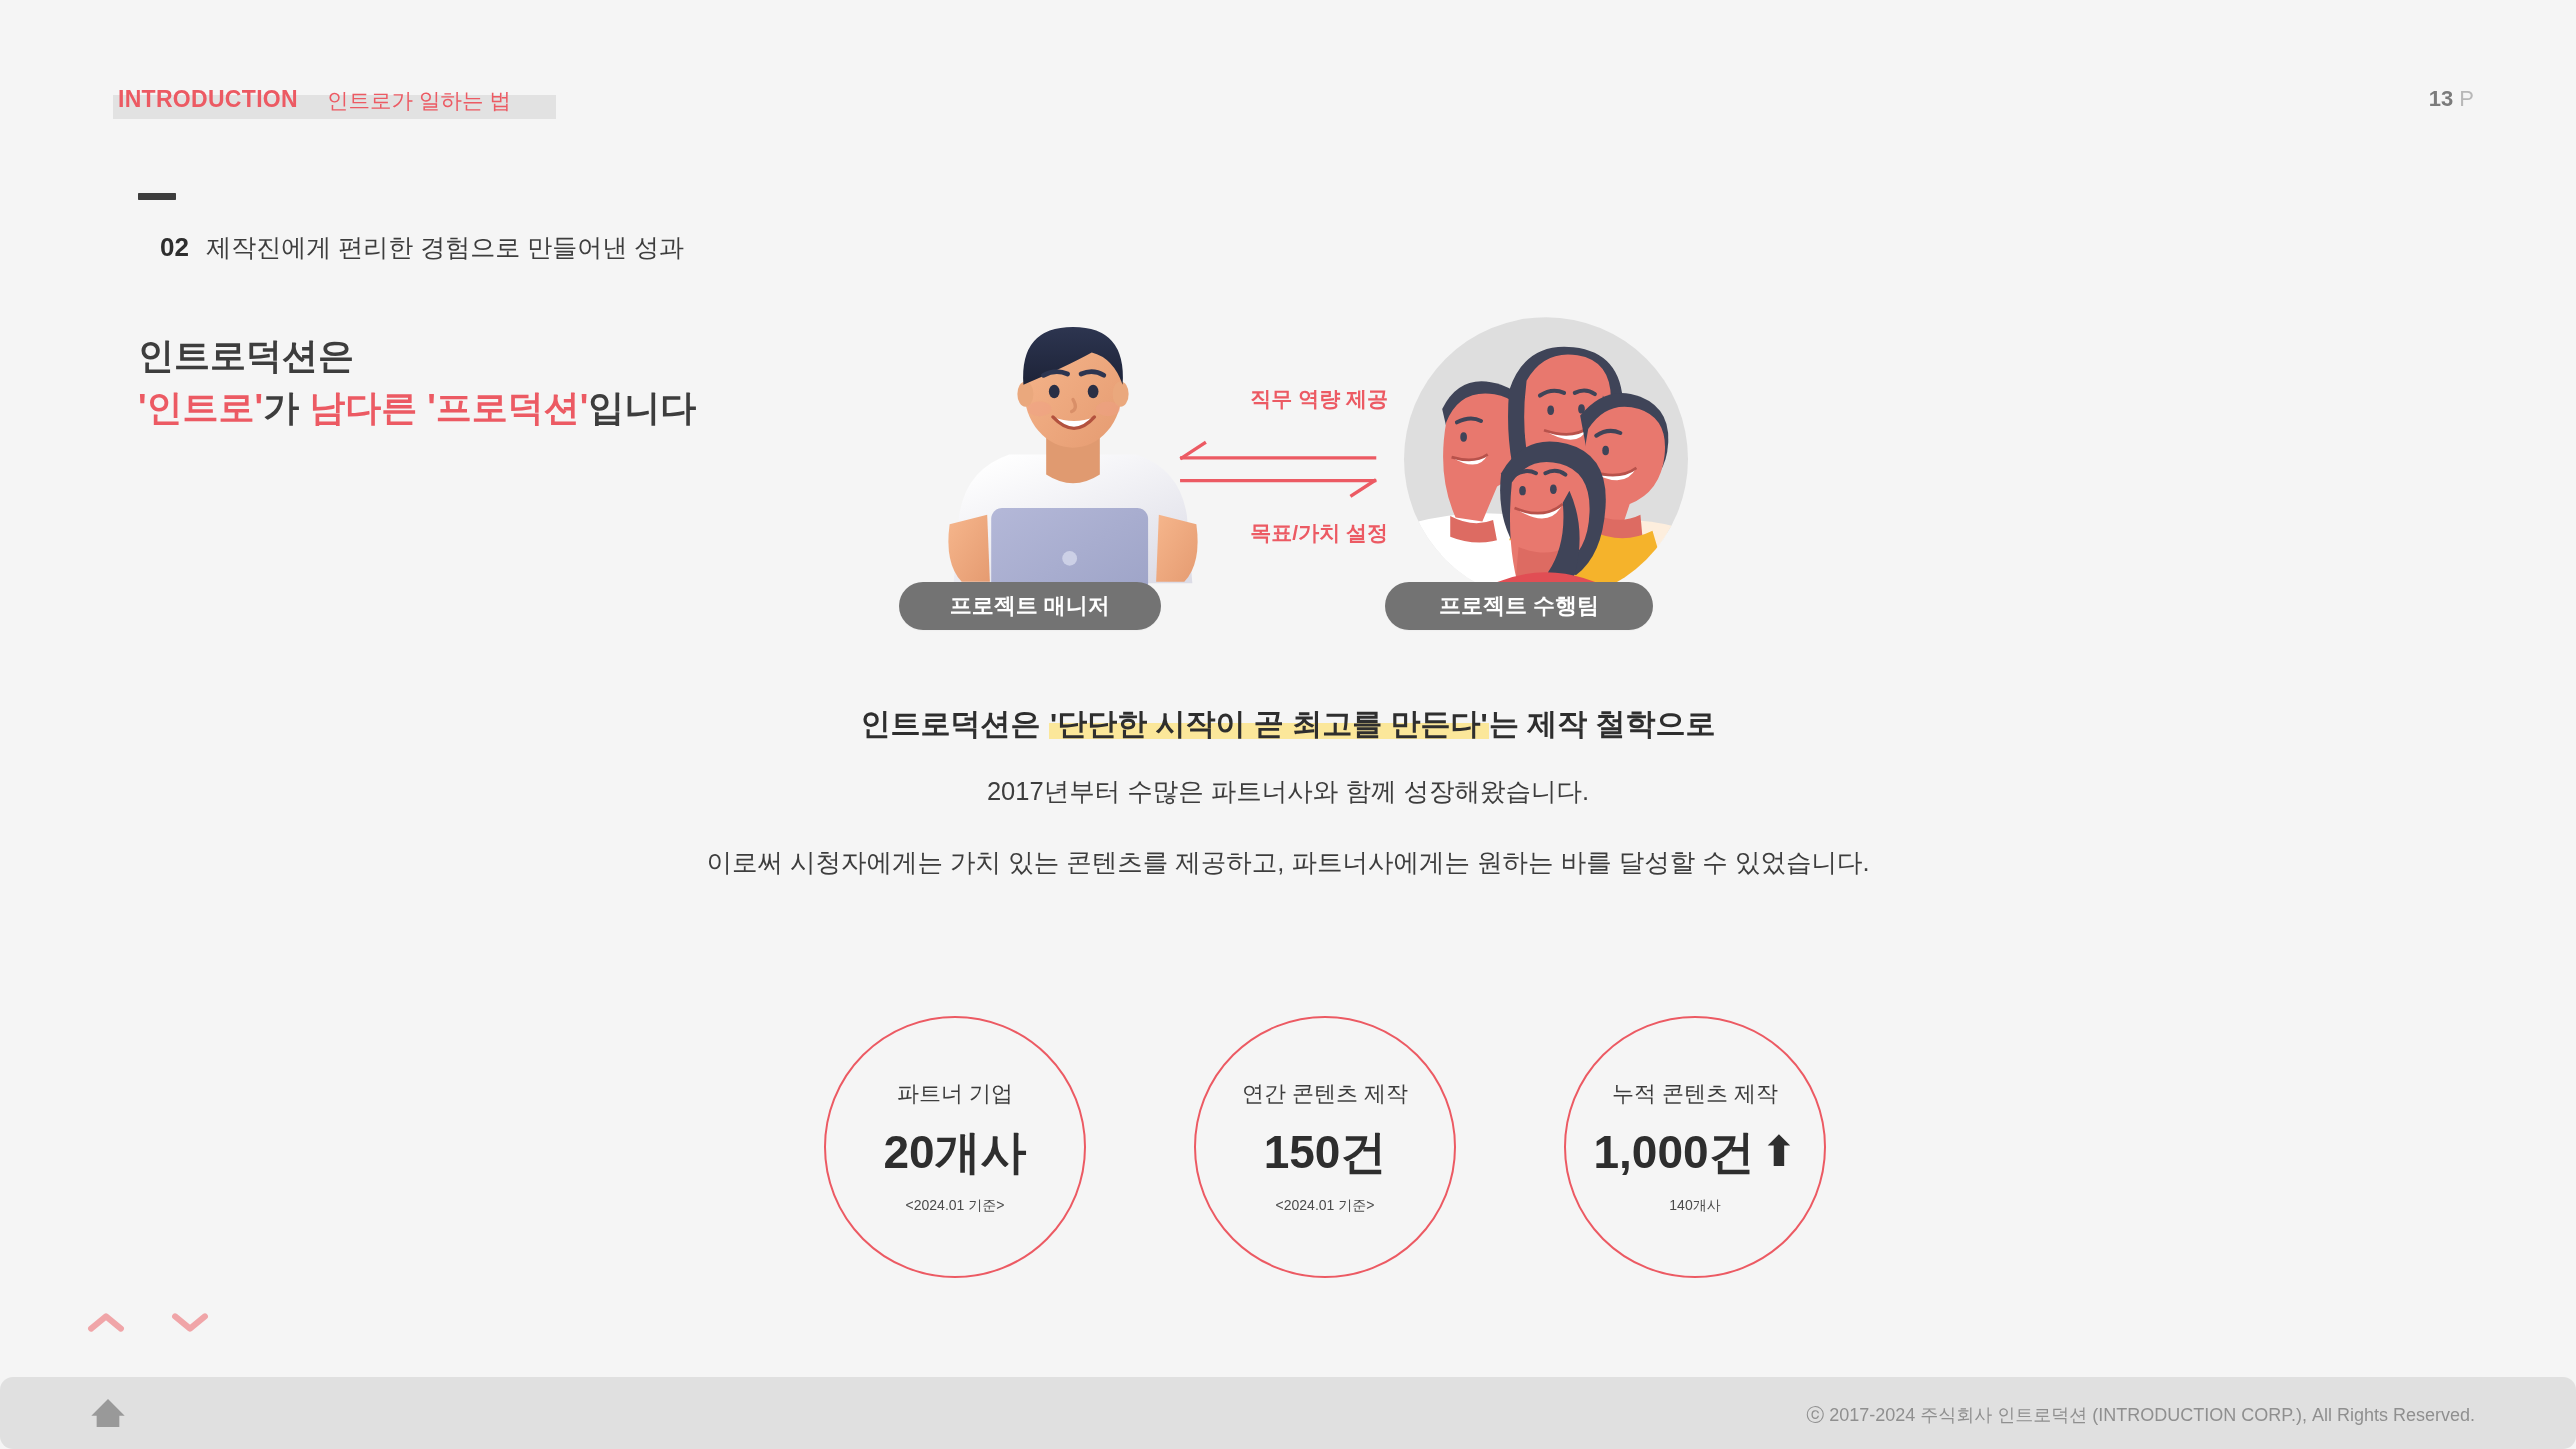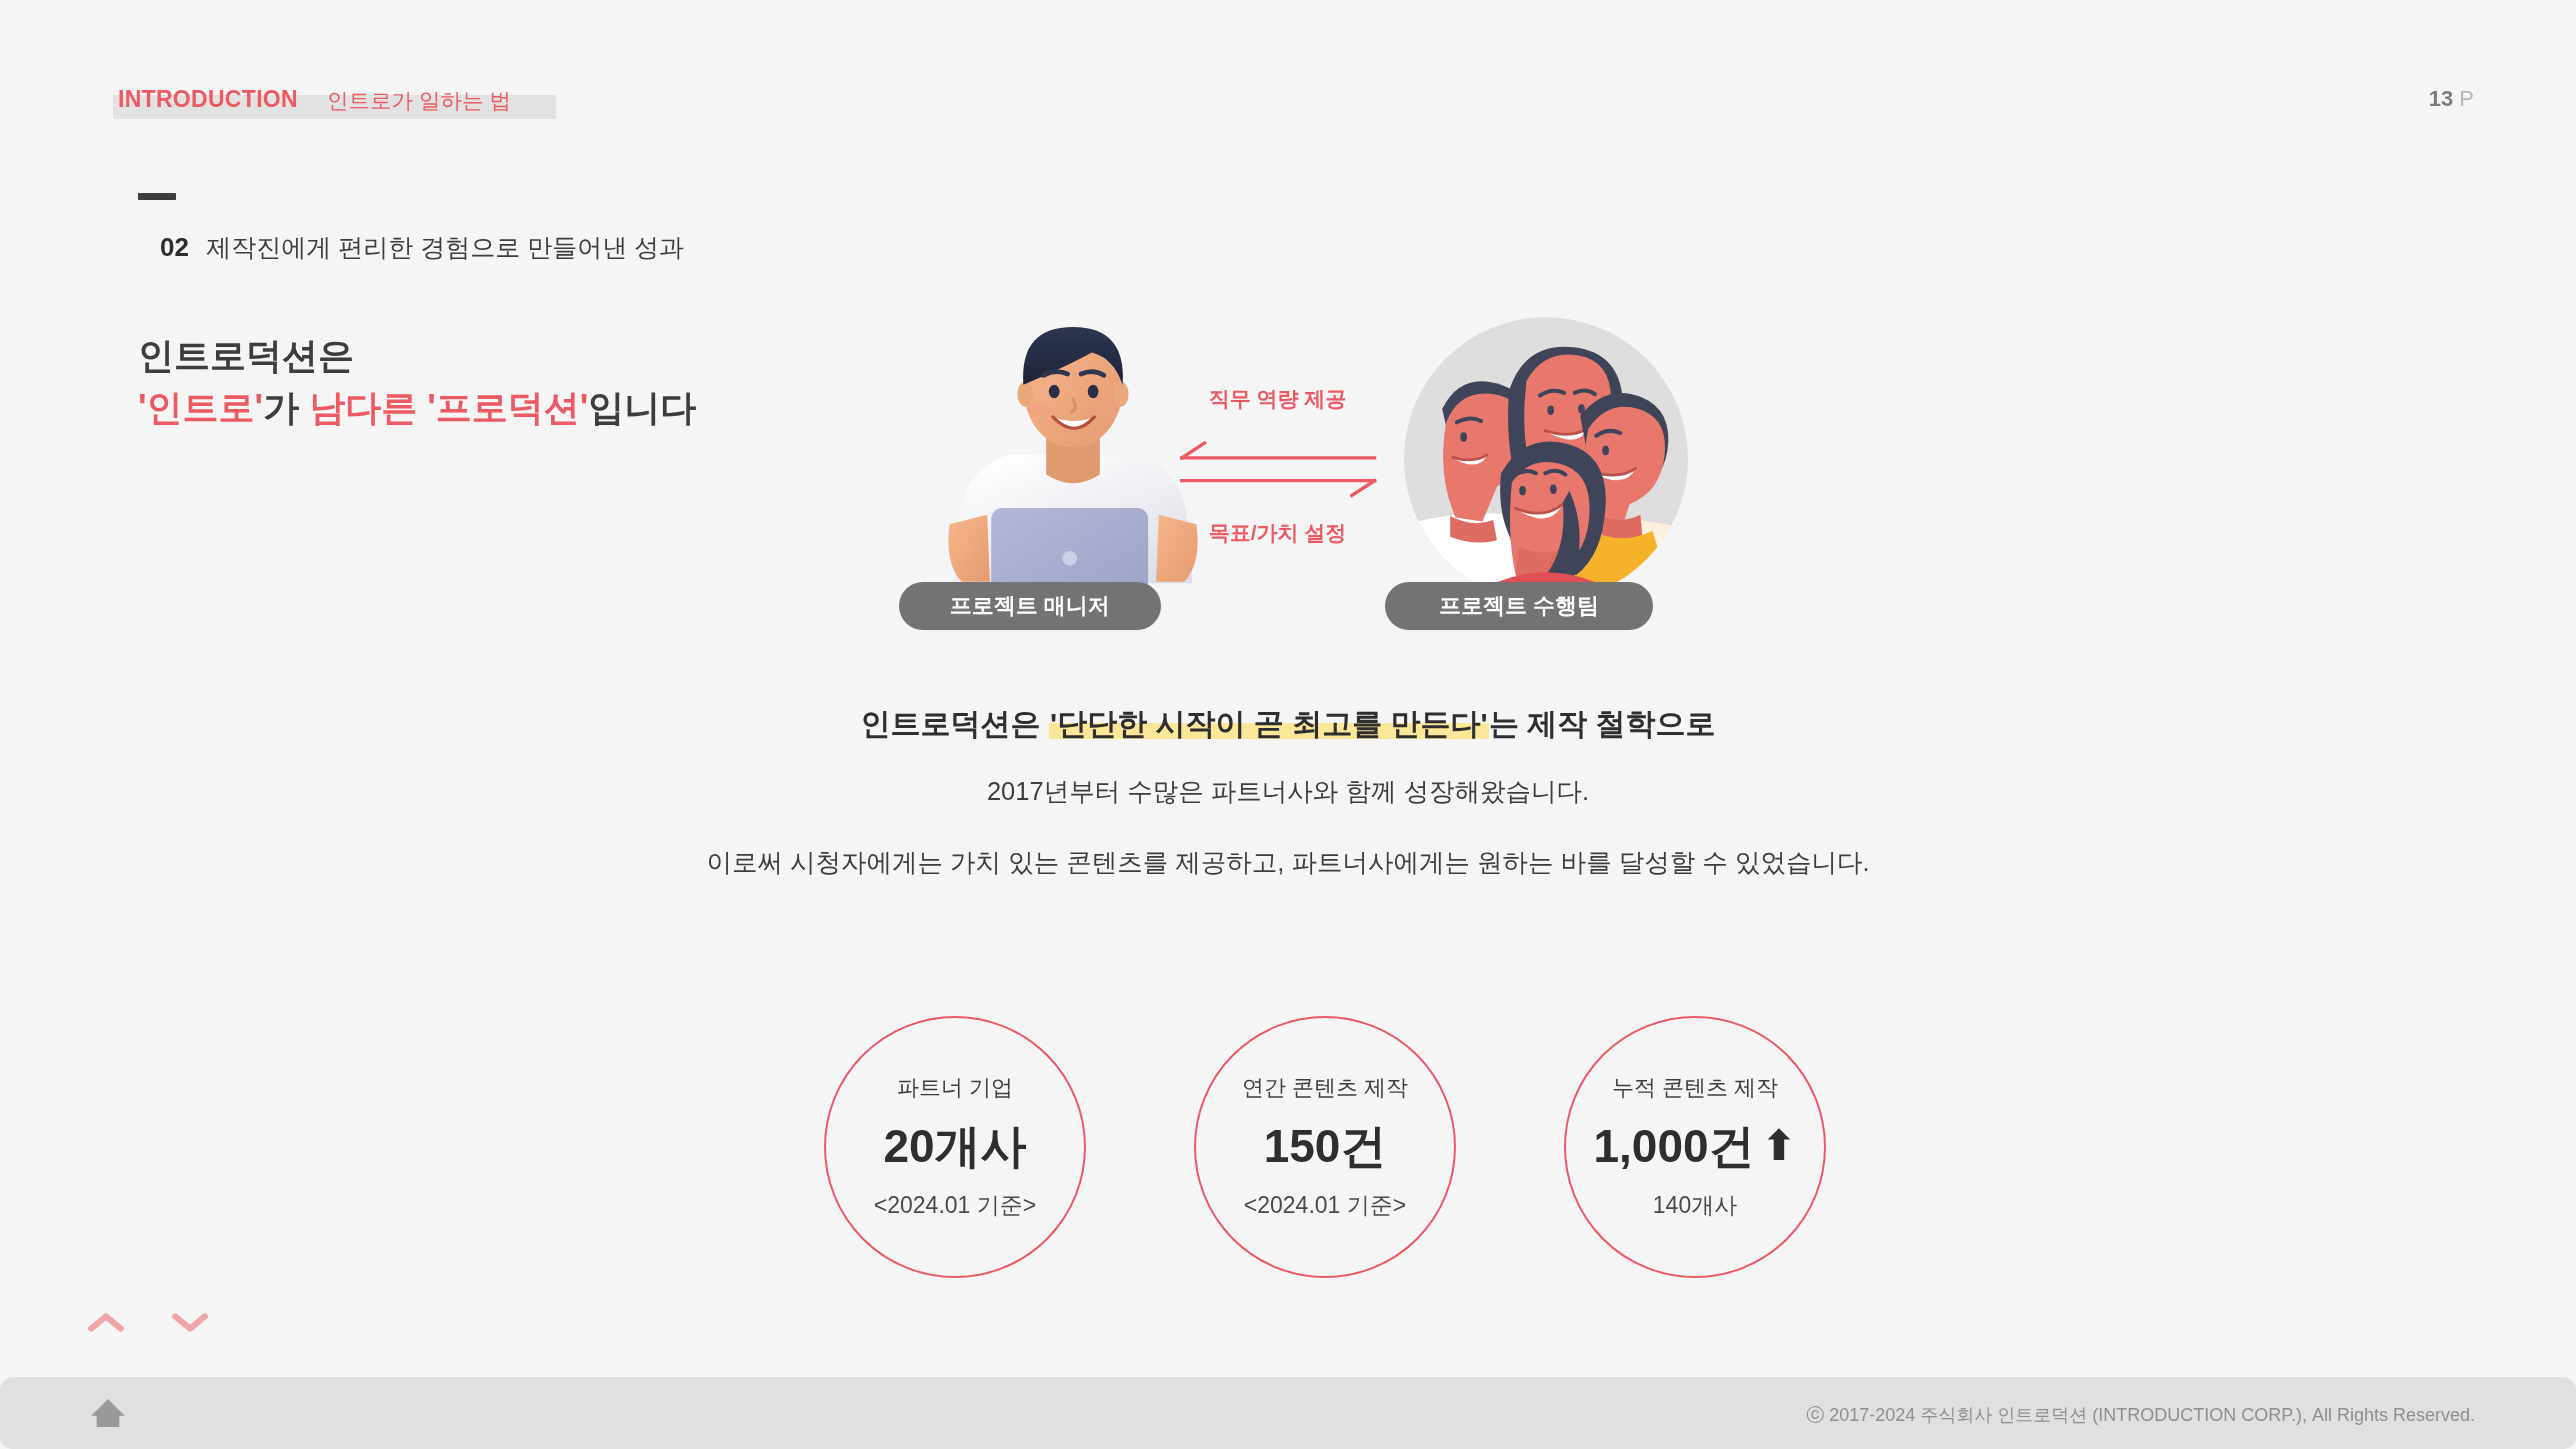--- a/index.html
+++ b/index.html
@@ -62,21 +62,21 @@
     display:flex;align-items:center;justify-content:center;
     color:#fff;font-size:22px;font-weight:bold;white-space:nowrap;
     box-shadow:0 1.3px 0 rgba(0,0,0,.02);
   }
   .pill-pm{left:6.7px;top:267px;width:262px;}
   .pill-team{left:493px;top:267px;width:268px;}
 
   
   .arrows{position:absolute;left:275px;top:70px;width:221px;height:174px;}
   .arr-lbl{
-    position:absolute;left:0;width:221px;text-align:center;
+    position:absolute;left:0;width:221px;text-align:right;
     font-size:21px;font-weight:bold;color:#ec5a63;white-space:nowrap;
   }
   .arr-lbl.top{top:0;}
   .arr-lbl.bot{top:134px;}
   .arr-svg{position:absolute;left:0;top:54px;}
 
   
   .body-copy{position:absolute;left:0;top:701px;width:2576px;text-align:center;}
   .p-lead{
     font-size:30px;font-weight:bold;color:#2e2e2e;
@@ -100,21 +100,21 @@
   .stat{
     width:262px;height:262px;border-radius:50%;
     border:2px solid #ec5a63;background:#f5f5f5;
     display:flex;flex-direction:column;align-items:center;justify-content:center;
   }
   .stat-label{font-size:22px;font-weight:500;color:#3d3d3d;white-space:nowrap;}
   .stat-value{
     font-size:46px;font-weight:bold;color:#2e2e2e;white-space:nowrap;
     margin:20px 0 21.5px;display:flex;align-items:center;gap:6.7px;line-height:1;
   }
-  .stat-note{font-size:23px;font-weight:500;color:#4a4a4a;white-space:nowrap;}
+  .stat-note{font-size:14px;font-weight:500;color:#4a4a4a;white-space:nowrap;}
   .up-arrow{font-size:42px;line-height:1;font-weight:bold;}
 
   
   .nav{position:absolute;left:81px;top:1305px;display:flex;gap:34px;}
   .chev{width:50px;height:34px;display:flex;align-items:center;justify-content:center;cursor:pointer;}
 
   
   .footer{
     position:absolute;left:0;top:1377px;width:2576px;height:72px;
     background:#e0e0e0;

